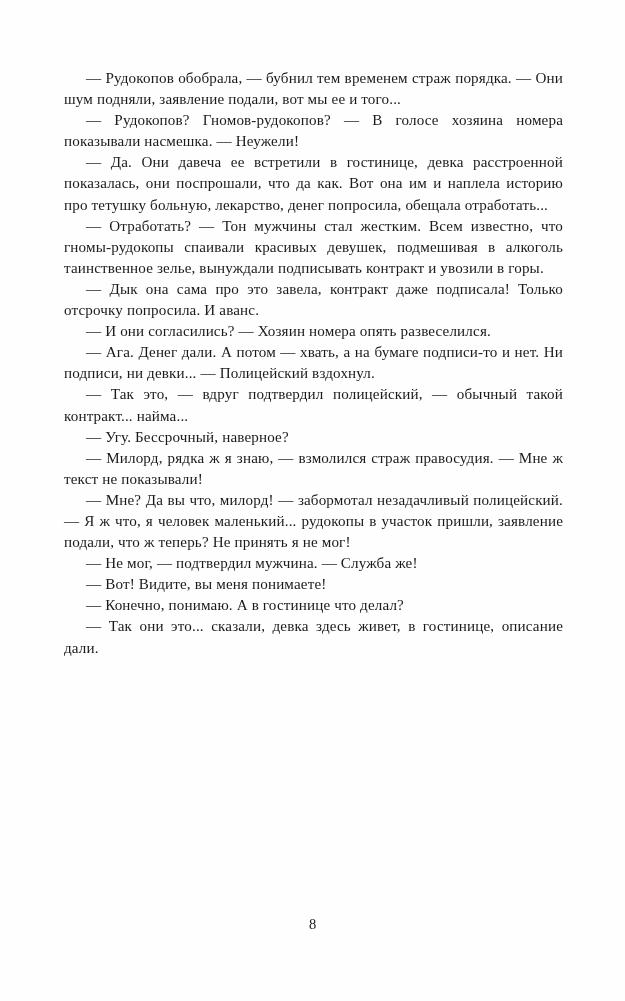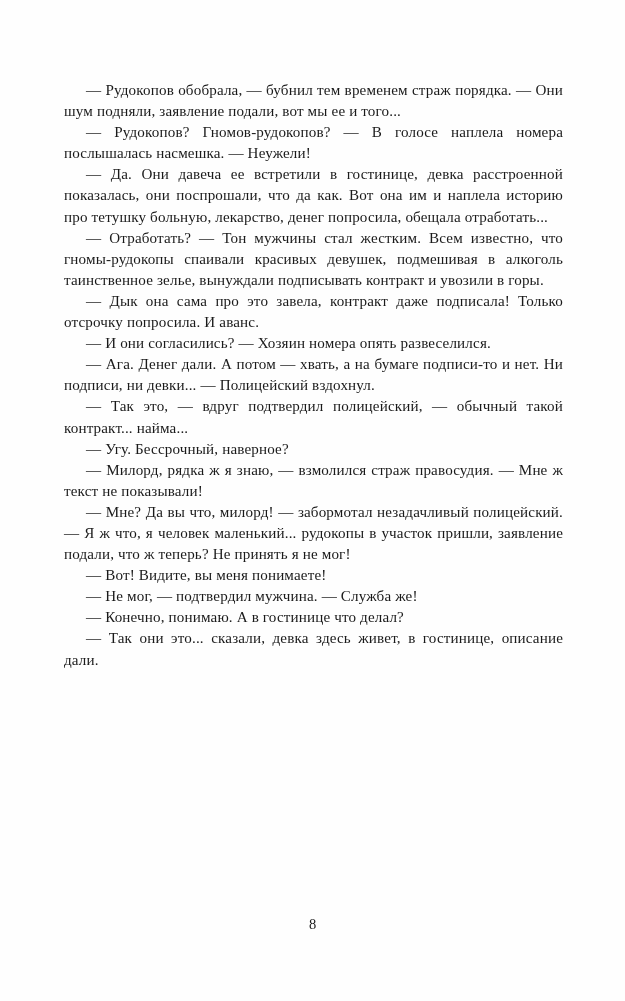--- a/index.html
+++ b/index.html
@@ -22,21 +22,20 @@
     padding: 68px 62px 40px 64px;
     background: #fefefe;
   }
   .body-text {
     font-size: 15.1px;
     line-height: 21.1px;
     text-align: justify;
     text-justify: inter-word;
     hyphens: manual;
     letter-spacing: 0.01em;
-    margin-top: 12px;
   }
   .body-text p {
     margin: 0;
     text-indent: 22px;
   }
   .page-number {
     position: absolute;
     left: 0;
     right: 0;
     bottom: 68px;
@@ -44,29 +43,29 @@
     font-size: 14.5px;
     color: #1a1a1a;
   }
 </style>
 </head>
 <body>
 
 <div class="page">
   <div class="body-text">
     <p>— Рудокопов обобрала, — бубнил тем временем страж по­рядка. — Они шум подняли, заявление подали, вот мы ее и того...</p>
-    <p>— Рудокопов? Гномов-рудокопов? — В голосе наплела но­мера послышалась насмешка. — Неужели!</p>
+    <p>— Рудокопов? Гномов-рудокопов? — В голосе хозяина но­мера показывали насмешка. — Неужели!</p>
     <p>— Да. Они давеча ее встретили в гостинице, девка расстро­енной показалась, они поспрошали, что да как. Вот она им и наплела историю про тетушку больную, лекарство, денег по­просила, обещала отработать...</p>
     <p>— Отработать? — Тон мужчины стал жестким. Всем изве­стно, что гномы-рудокопы спаивали красивых девушек, под­мешивая в алкоголь таинственное зелье, вынуждали подпи­сывать контракт и увозили в горы.</p>
     <p>— Дык она сама про это завела, контракт даже подписала! Только отсрочку попросила. И аванс.</p>
     <p>— И они согласились? — Хозяин номера опять развесе­лился.</p>
     <p>— Ага. Денег дали. А потом — хвать, а на бумаге подпи­си-то и нет. Ни подписи, ни девки... — Полицейский вздох­нул.</p>
     <p>— Так это, — вдруг подтвердил полицейский, — обычный такой контракт... найма...</p>
     <p>— Угу. Бессрочный, наверное?</p>
     <p>— Милорд, рядка ж я знаю, — взмолился страж правосу­дия. — Мне ж текст не показывали!</p>
     <p>— Мне? Да вы что, милорд! — забормотал незадачливый полицейский. — Я ж что, я человек маленький... рудокопы в участок пришли, заявление подали, что ж теперь? Не принять я не мог!</p>
+    <p>— Не мог, — подтвердил мужчина. — Служба же!</p>
     <p>— Вот! Видите, вы меня понимаете!</p>
-    <p>— Не мог, — подтвердил мужчина. — Служба же!</p>
     <p>— Конечно, понимаю. А в гостинице что делал?</p>
     <p>— Так они это... сказали, девка здесь живет, в гостинице, описание дали.</p>
   </div>
   <div class="page-number">8</div>
 </div>
 
 </body></html>

